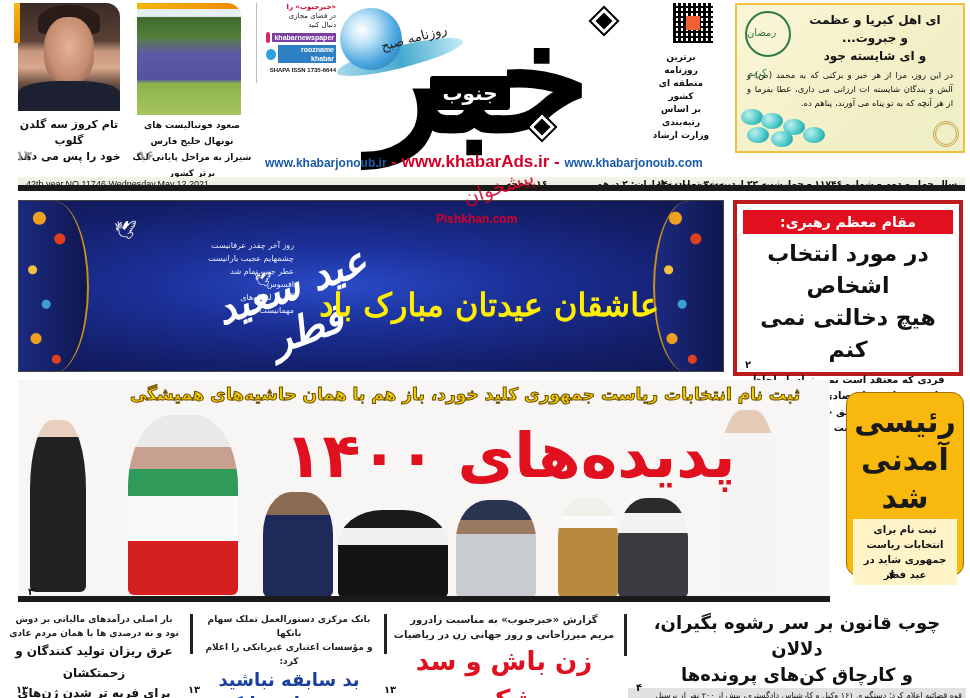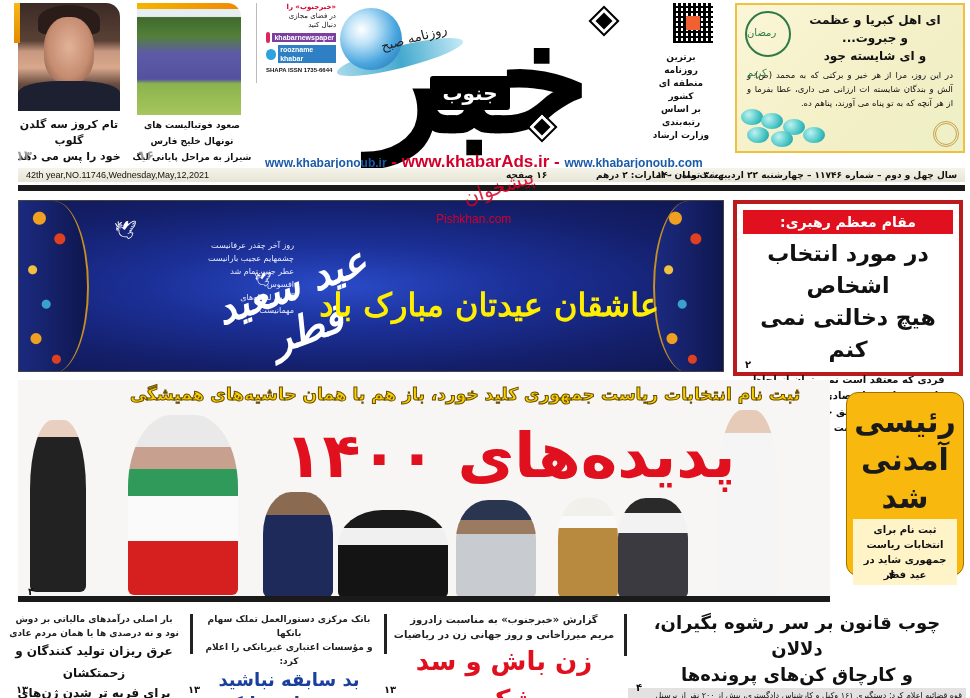--- a/index.html
+++ b/index.html
@@ -18,21 +18,21 @@
   .photo-cruise .hair { position:absolute; left:20px; top:2px; width:62px; height:30px; border-radius:50% 50% 20% 20%; background:#2a1c18; }
   .photo-cruise .suit { position:absolute; left:0; bottom:0; width:102px; height:30px; background:#1c2030; border-radius: 40% 40% 0 0; }
   .photo-team { left: 137px; top: 3px; width: 104px; height: 112px;
     background: linear-gradient(180deg,#e6eef2 0%,#e6eef2 12%,#3f6a2c 13%,#54803a 30%,#5d5aa8 45%,#5452a0 68%,#8cb34e 72%,#a6c65e 100%); }
   .photo-team .stripe { position:absolute; left:0; top:0; width:104px; height:6px; background:linear-gradient(90deg,#f5b400,#f08a00); }
   .orange-tab { position:absolute; width:6px; background:linear-gradient(180deg,#f6b81a,#e58a00); }
 
   .caption { position: absolute; direction: rtl; text-align: center; font-weight: bold; color: #111; }
   .pagenum { position: absolute; color: #9a9a9a; font-weight: bold; font-size: 13px; }
 
-  .social { position:absolute; left:256px; top:3px; width:80px; height:80px; border-left:1px solid #bbb; padding-left:9px; font-size:7px; line-height:9px; }
+  .social { position:absolute; left:256px; top:3px; width:80px; height:80px; border-left:1px solid #bbb; padding-left:9px; font-size:7px; line-height:9px;text-align:right; }
   .social .red { color:#d4002a; font-weight:bold; }
   .social .row { display:flex; align-items:center; gap:2px; margin-top:2px; }
   .ig { width:11px; height:11px; border:2px solid #e0245e; border-radius:3px; }
   .tg { width:11px; height:11px; border-radius:50%; background:#2aa3df; }
   .handle { color:#fff; background:#7b3fa0; padding:0 2px; font-size:7px; font-weight:bold; font-family:"Liberation Sans", sans-serif; }
   .handle.tgh { background:#2e7fc4; }
   .issn { font-size:6px; font-family:"Liberation Sans", sans-serif; font-weight:bold; margin-top:3px; }
 
   .globe { position:absolute; left:340px; top:8px; width:62px; height:62px; border-radius:50%;
     background: radial-gradient(circle at 35% 35%, #ffffff 0%, #bfe3f7 25%, #4aa6df 60%, #1c6aa8 100%); }
@@ -59,21 +59,21 @@
   .prayer .body { font-size:8.5px; line-height:14px; margin-top:3px; text-align:justify; }
   .calligraphy { position:absolute; left:8px; top:6px; width:46px; height:46px; border-radius:50%; border:2px solid #2e7a46; color:#2e7a46; font-size:10px; text-align:left; line-height:40px; }
   .beads { position:absolute; left:4px; bottom:6px; width:110px; height:40px; }
   .bead { position:absolute; width:22px; height:16px; border-radius:50%; background:radial-gradient(circle at 35% 35%,#bdf2f0,#43c3c3 60%,#1e8f96); }
   .rosette { position:absolute; right:4px; bottom:4px; width:26px; height:26px; border-radius:50%; border:3px double #c9a24a; }
 
   .urls { position:absolute; left:265px; top:152px; width:430px; text-align:center; font-family:"Liberation Sans", sans-serif; font-weight:bold; white-space:nowrap; }
   .urls .u1 { color:#1a5ba8; font-size:12px; }
   .urls .u2 { color:#d4002a; font-size:17px; }
 
-  .dateline { position:absolute; left:18px; top:168px; width:947px; height:14px; background:linear-gradient(180deg,#f5f4ea,#e6e4d4);
+  .dateline { position:absolute; left:18px; top:177px; width:947px; height:14px; background:linear-gradient(180deg,#f5f4ea,#e6e4d4);
     font-size:9px; line-height:14px; }
   .dateline-bar { position:absolute; left:18px; top:185px; width:947px; height:6px; background:#1a1a1a; }
 
   .watermark { position:absolute; color:#d4002a; font-family:"Liberation Sans", sans-serif; }
 
   
   .banner { position:absolute; left:18px; top:200px; width:706px; height:172px;
     background: radial-gradient(ellipse at 45% 50%, #2a4bc8 0%, #1b2f96 35%, #141f6a 70%, #0f174f 100%); overflow:hidden; border:1px solid #444; }
   .ornament { position:absolute; width:70px; height:172px; top:0;
     background:
@@ -219,21 +219,21 @@
     <div>روز آخر چقدر عرفانیست</div>
     <div>چشمهایم عجیب بارانیست</div>
     <div>عطر جنت تمام شد افسوس</div>
     <div>آخرین لحظه‌های مهمانیست</div>
   </div>
   <div class="banner-eid">عید سعید فطر</div>
   <div class="banner-greet">عاشقان عیدتان مبارک باد</div>
 </div>
 
 <div class="watermark" style="left:462px; top:175px; font-size:20px; transform:rotate(-18deg); font-family:'DejaVu Serif',serif; opacity:.85;">پیشخوان</div>
-<div class="watermark" style="left:436px; top:212px; font-size:12px; font-weight:normal;">Pishkhan.com</div>
+<div class="watermark" style="left:436px; top:212px; font-size:12px; font-weight:bold;">Pishkhan.com</div>
 
 <div class="leader">
   <div class="kicker">مقام معظم رهبری:</div>
   <div class="head">در مورد انتخاب اشخاص</div>
   <div class="head" style="margin-top:0;">هیچ دخالتی نمی کنم</div>
   <div class="lede">فردی که معتقد است نمی توان از لحاظ دفاعی، سیاسی، اقتصادی و تولیدی، کاری در داخل انجام داد، لایق حکمرانی بر مردم نیست</div>
   <div class="num">۲</div>
 </div>
 
 <div class="main-area">

